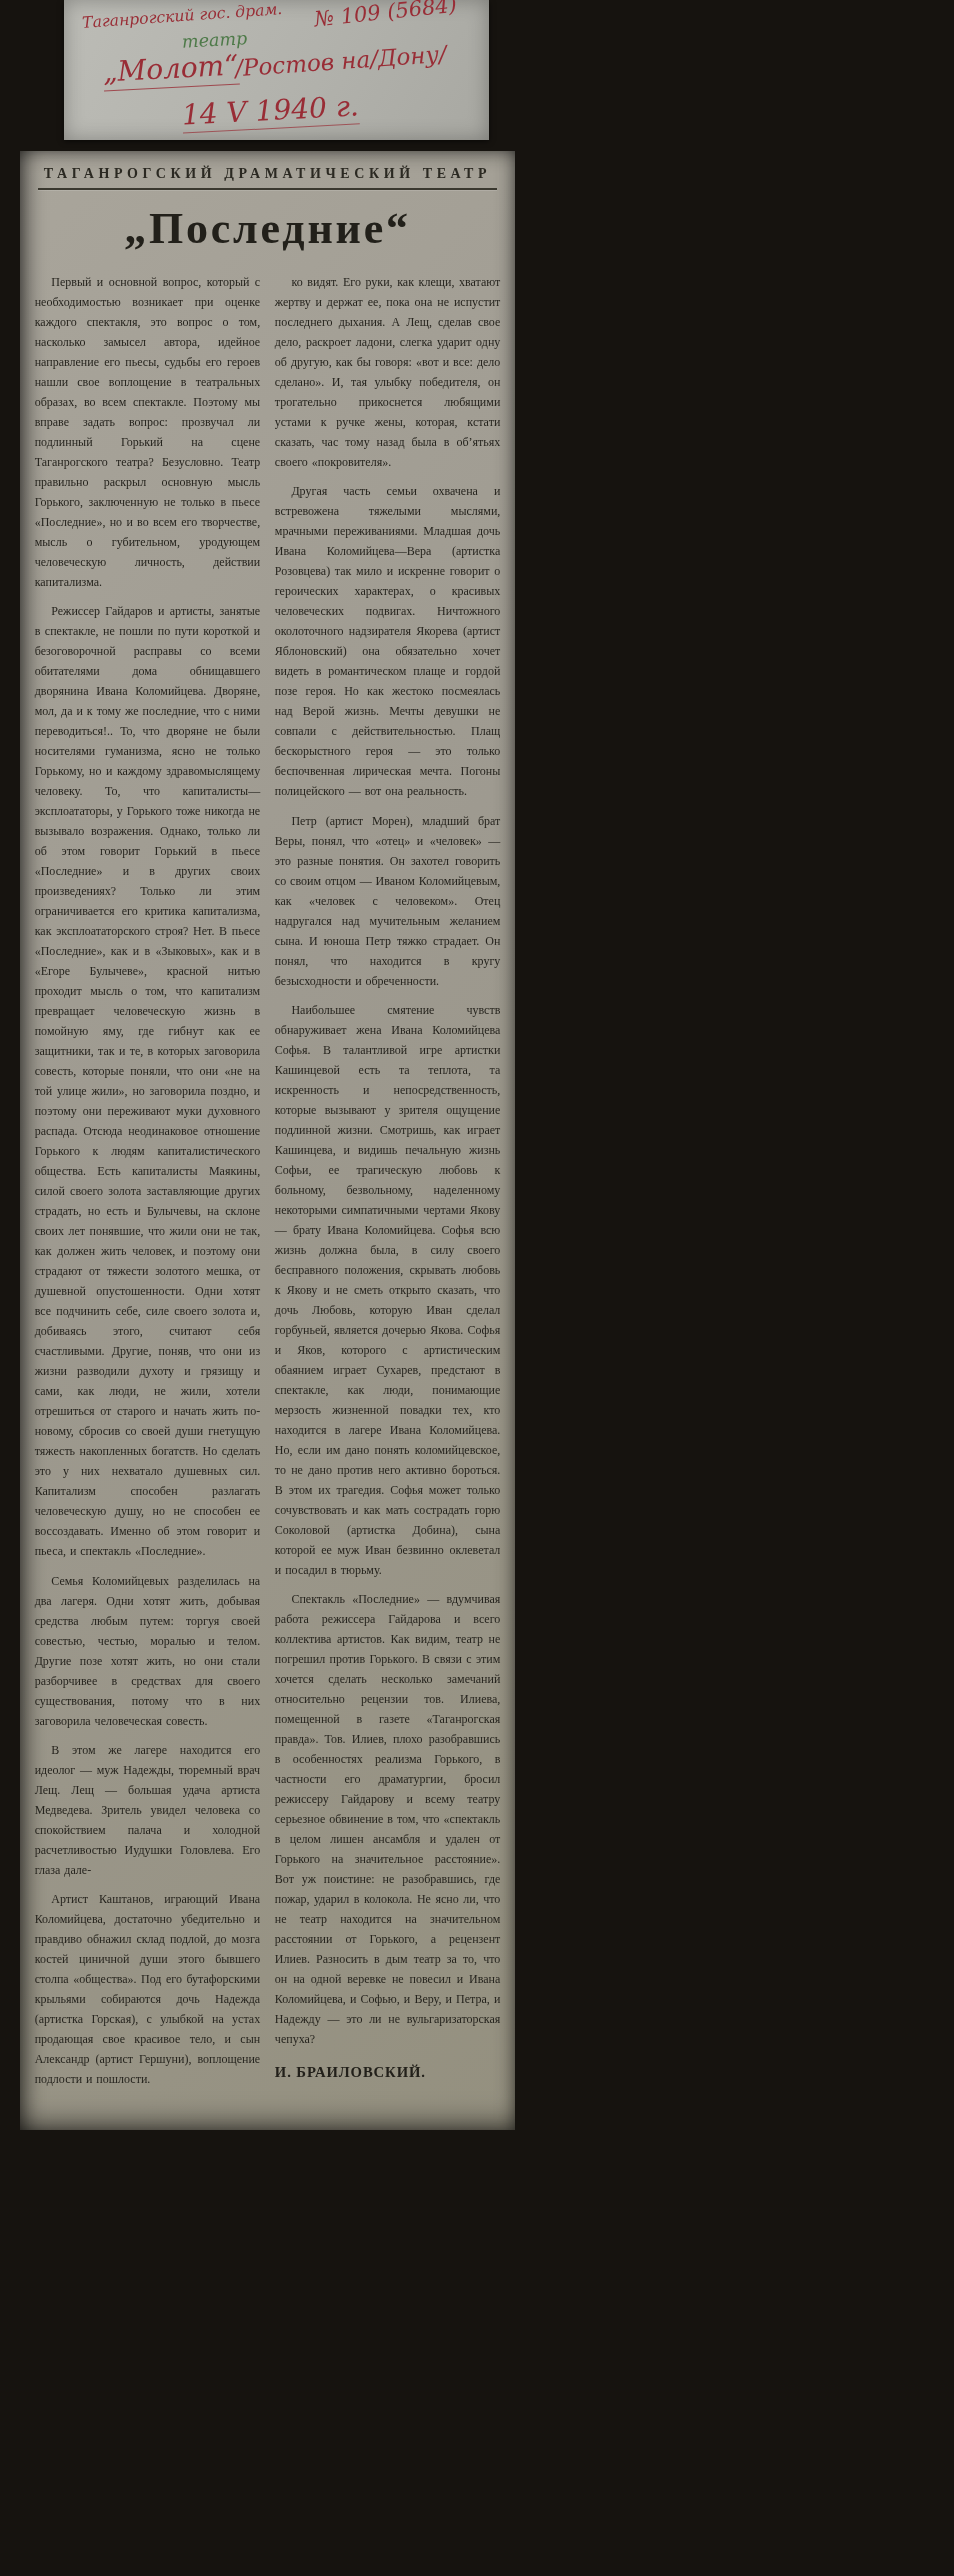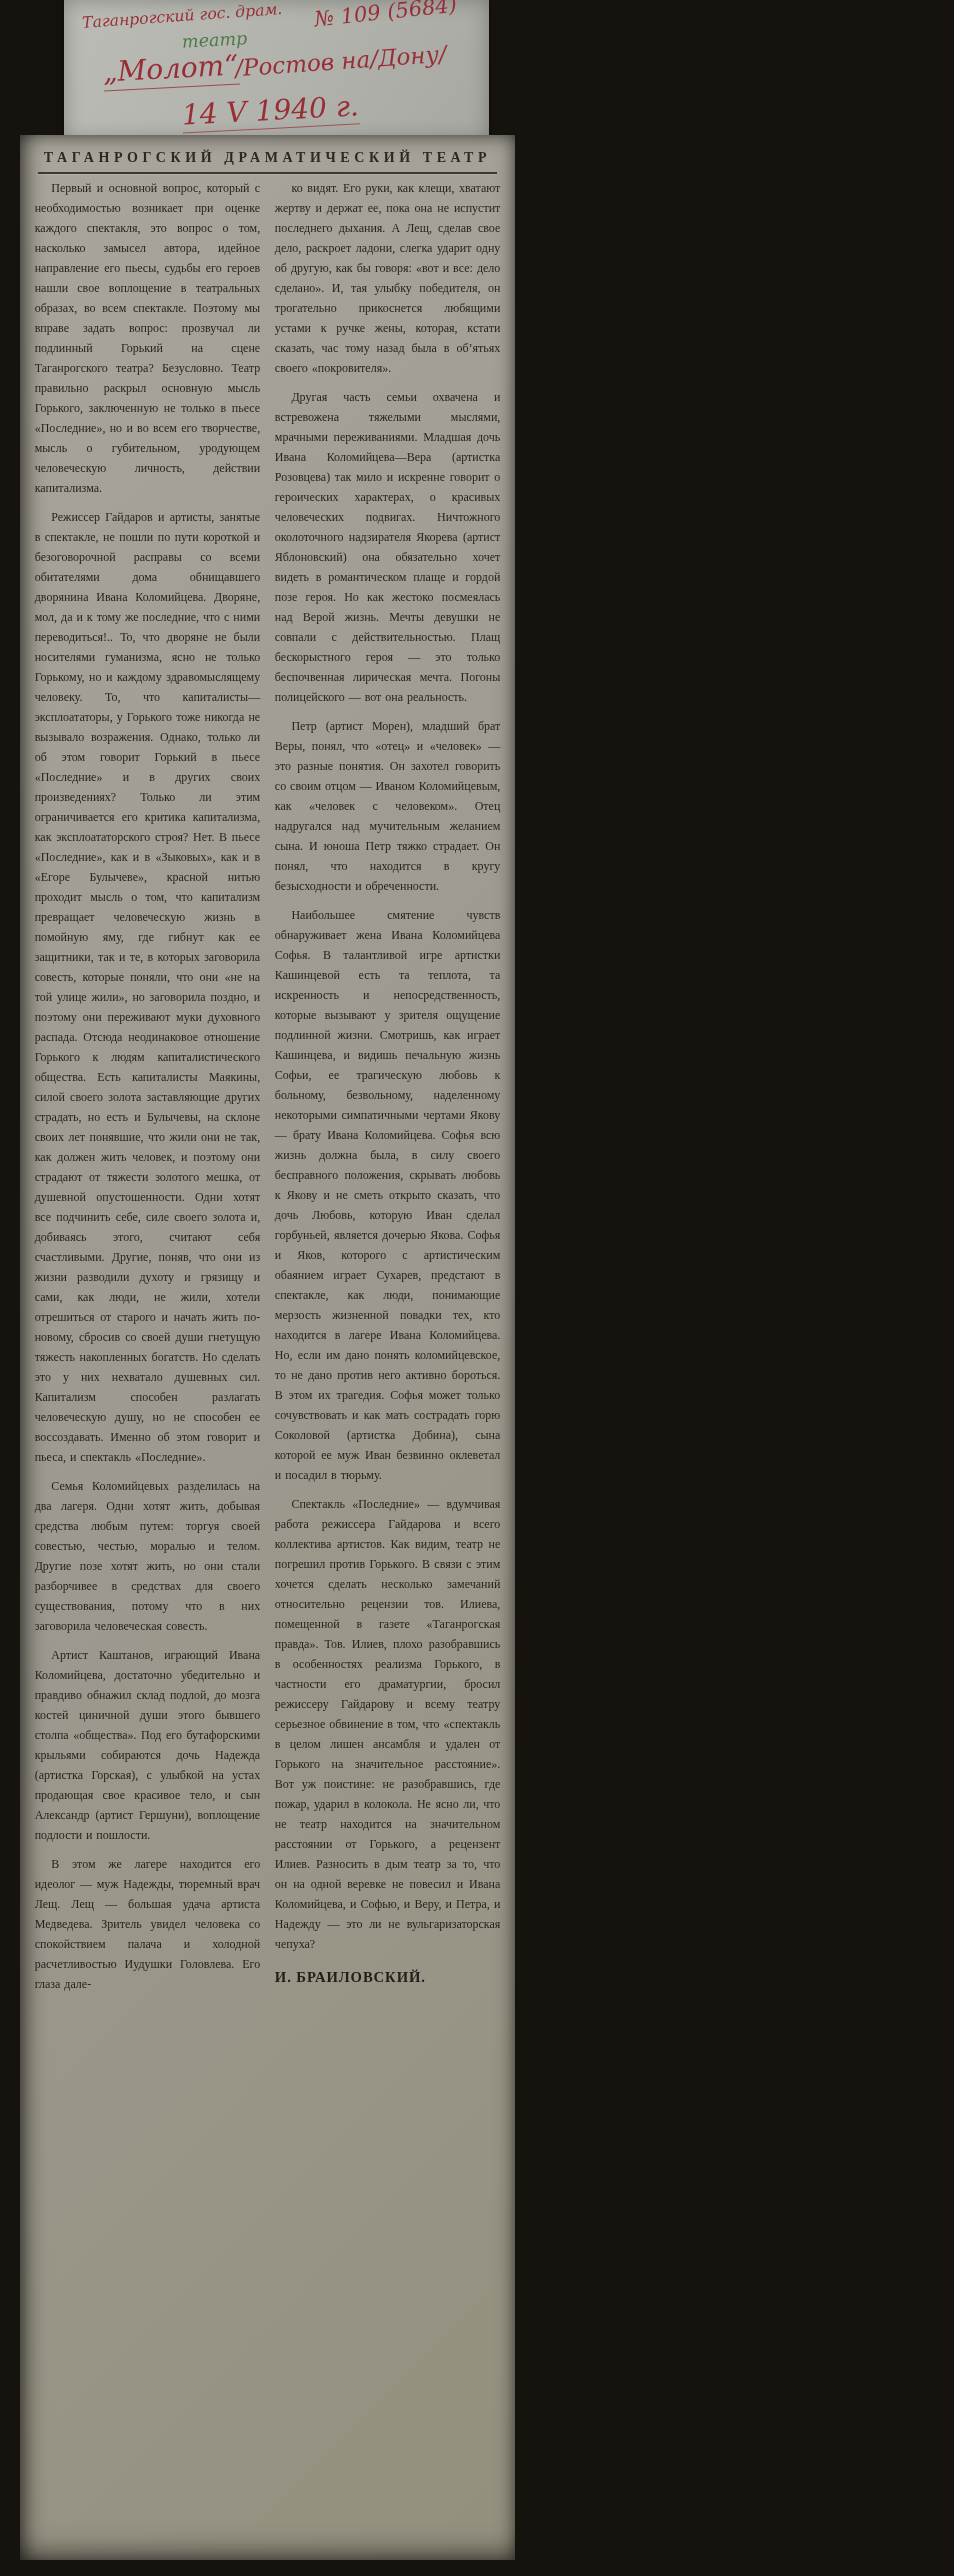--- a/index.html
+++ b/index.html
@@ -26,22 +26,22 @@
   .hw-number  { left: 250px; top: 0px; font-size: 21px; transform: rotate(-6deg); }
   .hw-theatre { left: 118px; top: 30px; font-size: 17.5px; color: #4e7a49; transform: rotate(-3deg); }
   .hw-news    { left: 39px; top: 52px; font-size: 28px; transform: rotate(-3deg);
                 border-bottom: 1.8px solid rgba(153,45,54,.8); padding-bottom: 1.8px; }
   .hw-city    { left: 171px; top: 48px; font-size: 23px; transform: rotate(-4deg); }
   .hw-date    { left: 118px; top: 94px; font-size: 28px; transform: rotate(-3deg);
                 border-bottom: 1.8px solid rgba(153,45,54,.7); padding-bottom: 0.9px; }
 
   
   .clipping {
-    position: absolute; left: 20px; top: 135px;
-    width: 495px; height: 2425px;
+    position: absolute; left: 20px; top: 151px;
+    width: 495px; height: 1979px;
     box-sizing: border-box;
     padding: 11px 14.7px;
     background: linear-gradient(135deg, #a9a59b 0%, #9e9a90 45%, #94907f 100%);
     box-shadow:
       inset 14.7px 0 22px -11px rgba(0,0,0,.65),
       inset -11px 0 18.4px -11px rgba(0,0,0,.5),
       inset 0 -18.4px 28px -13px rgba(0,0,0,.55),
       inset 0 13px 20px -13px rgba(0,0,0,.45);
     color: #26241e;
     overflow: hidden;
@@ -93,28 +93,29 @@
     <div class="hw hw-number">№ 109 (5684)</div>
     <div class="hw hw-theatre">театр</div>
     <div class="hw hw-news">„Молот“</div>
     <div class="hw hw-city">/Ростов на/Дону/</div>
     <div class="hw hw-date">14 V 1940 г.</div>
   </div>
 
   <div class="clipping">
     <div class="masthead">ТАГАНРОГСКИЙ ДРАМАТИЧЕСКИЙ ТЕАТР</div>
     <div class="rule"></div>
+    <h1 class="title">„Последние“</h1>
 
     <div class="columns">
       <div class="col">
           <p class="para">Первый и основной вопрос, который с необходимостью возникает при оценке каждого спектакля, это вопрос о том, насколько замысел автора, идейное направление его пьесы, судьбы его героев нашли свое воплощение в театральных образах, во всем спектакле. Поэтому мы вправе задать вопрос: прозвучал ли подлинный Горький на сцене Таганрогского театра? Безусловно. Театр правильно раскрыл основную мысль Горького, заключенную не только в пьесе «Последние», но и во всем его творчестве, мысль о губительном, уродующем человеческую личность, действии капитализма.</p>
           <p class="para">Режиссер Гайдаров и артисты, занятые в спектакле, не пошли по пути короткой и безоговорочной расправы со всеми обитателями дома обнищавшего дворянина Ивана Коломийцева. Дворяне, мол, да и к тому же последние, что с ними переводиться!.. То, что дворяне не были носителями гуманизма, ясно не только Горькому, но и каждому здравомыслящему человеку. То, что капиталисты—эксплоататоры, у Горького тоже никогда не вызывало возражения. Однако, только ли об этом говорит Горький в пьесе «Последние» и в других своих произведениях? Только ли этим ограничивается его критика капитализма, как эксплоататорского строя? Нет. В пьесе «Последние», как и в «Зыковых», как и в «Егоре Булычеве», красной нитью проходит мысль о том, что капитализм превращает человеческую жизнь в помойную яму, где гибнут как ее защитники, так и те, в которых заговорила совесть, которые поняли, что они «не на той улице жили», но заговорила поздно, и поэтому они переживают муки духовного распада. Отсюда неодинаковое отношение Горького к людям капиталистического общества. Есть капиталисты Маякины, силой своего золота заставляющие других страдать, но есть и Булычевы, на склоне своих лет понявшие, что жили они не так, как должен жить человек, и поэтому они страдают от тяжести золотого мешка, от душевной опустошенности. Одни хотят все подчинить себе, силе своего золота и, добиваясь этого, считают себя счастливыми. Другие, поняв, что они из жизни разводили духоту и грязищу и сами, как люди, не жили, хотели отрешиться от старого и начать жить по-новому, сбросив со своей души гнетущую тяжесть накопленных богатств. Но сделать это у них нехватало душевных сил. Капитализм способен разлагать человеческую душу, но не способен ее воссоздавать. Именно об этом говорит и пьеса, и спектакль «Последние».</p>
           <p class="para">Семья Коломийцевых разделилась на два лагеря. Одни хотят жить, добывая средства любым путем: торгуя своей совестью, честью, моралью и телом. Другие позе хотят жить, но они стали разборчивее в средствах для своего существования, потому что в них заговорила человеческая совесть.</p>
+          <p class="para">В этом же лагере находится его идеолог — муж Надежды, тюремный врач Лещ. Лещ — большая удача артиста Медведева. Зритель увидел человека со спокойствием палача и холодной расчетливостью Иудушки Головлева. Его глаза дале-</p>
           <p class="para">Артист Каштанов, играющий Ивана Коломийцева, достаточно убедительно и правдиво обнажил склад подлой, до мозга костей циничной души этого бывшего столпа «общества». Под его бутафорскими крыльями собираются дочь Надежда (артистка Горская), с улыбкой на устах продающая свое красивое тело, и сын Александр (артист Гершуни), воплощение подлости и пошлости.</p>
-          <p class="para">В этом же лагере находится его идеолог — муж Надежды, тюремный врач Лещ. Лещ — большая удача артиста Медведева. Зритель увидел человека со спокойствием палача и холодной расчетливостью Иудушки Головлева. Его глаза дале-</p>
         </div>
       <div class="col">
         <div>
             <p class="para">ко видят. Его руки, как клещи, хватают жертву и держат ее, пока она не испустит последнего дыхания. А Лещ, сделав свое дело, раскроет ладони, слегка ударит одну об другую, как бы говоря: «вот и все: дело сделано». И, тая улыбку победителя, он трогательно прикоснется любящими устами к ручке жены, которая, кстати сказать, час тому назад была в об’ятьях своего «покровителя».</p>
             <p class="para">Другая часть семьи охвачена и встревожена тяжелыми мыслями, мрачными переживаниями. Младшая дочь Ивана Коломийцева—Вера (артистка Розовцева) так мило и искренне говорит о героических характерах, о красивых человеческих подвигах. Ничтожного околоточного надзирателя Якорева (артист Яблоновский) она обязательно хочет видеть в романтическом плаще и гордой позе героя. Но как жестоко посмеялась над Верой жизнь. Мечты девушки не совпали с действительностью. Плащ бескорыстного героя — это только беспочвенная лирическая мечта. Погоны полицейского — вот она реальность.</p>
             <p class="para">Петр (артист Морен), младший брат Веры, понял, что «отец» и «человек» — это разные понятия. Он захотел говорить со своим отцом — Иваном Коломийцевым, как «человек с человеком». Отец надругался над мучительным желанием сына. И юноша Петр тяжко страдает. Он понял, что находится в кругу безысходности и обреченности.</p>
             <p class="para">Наибольшее смятение чувств обнаруживает жена Ивана Коломийцева Софья. В талантливой игре артистки Кашинцевой есть та теплота, та искренность и непосредственность, которые вызывают у зрителя ощущение подлинной жизни. Смотришь, как играет Кашинцева, и видишь печальную жизнь Софьи, ее трагическую любовь к больному, безвольному, наделенному некоторыми симпатичными чертами Якову — брату Ивана Коломийцева. Софья всю жизнь должна была, в силу своего бесправного положения, скрывать любовь к Якову и не сметь открыто сказать, что дочь Любовь, которую Иван сделал горбуньей, является дочерью Якова. Софья и Яков, которого с артистическим обаянием играет Сухарев, предстают в спектакле, как люди, понимающие мерзость жизненной повадки тех, кто находится в лагере Ивана Коломийцева. Но, если им дано понять коломийцевское, то не дано против него активно бороться. В этом их трагедия. Софья может только сочувствовать и как мать сострадать горю Соколовой (артистка Добина), сына которой ее муж Иван безвинно оклеветал и посадил в тюрьму.</p>
             <p class="para">Спектакль «Последние» — вдумчивая работа режиссера Гайдарова и всего коллектива артистов. Как видим, театр не погрешил против Горького. В связи с этим хочется сделать несколько замечаний относительно рецензии тов. Илиева, помещенной в газете «Таганрогская правда». Тов. Илиев, плохо разобравшись в особенностях реализма Горького, в частности его драматургии, бросил режиссеру Гайдарову и всему театру серьезное обвинение в том, что «спектакль в целом лишен ансамбля и удален от Горького на значительное расстояние». Вот уж поистине: не разобравшись, где пожар, ударил в колокола. Не ясно ли, что не театр находится на значительном расстоянии от Горького, а рецензент Илиев. Разносить в дым театр за то, что он на одной веревке не повесил и Ивана Коломийцева, и Софью, и Веру, и Петра, и Надежду — это ли не вульгаризаторская чепуха?</p>
           </div>
         <div class="signature">И. БРАИЛОВСКИЙ.</div>

